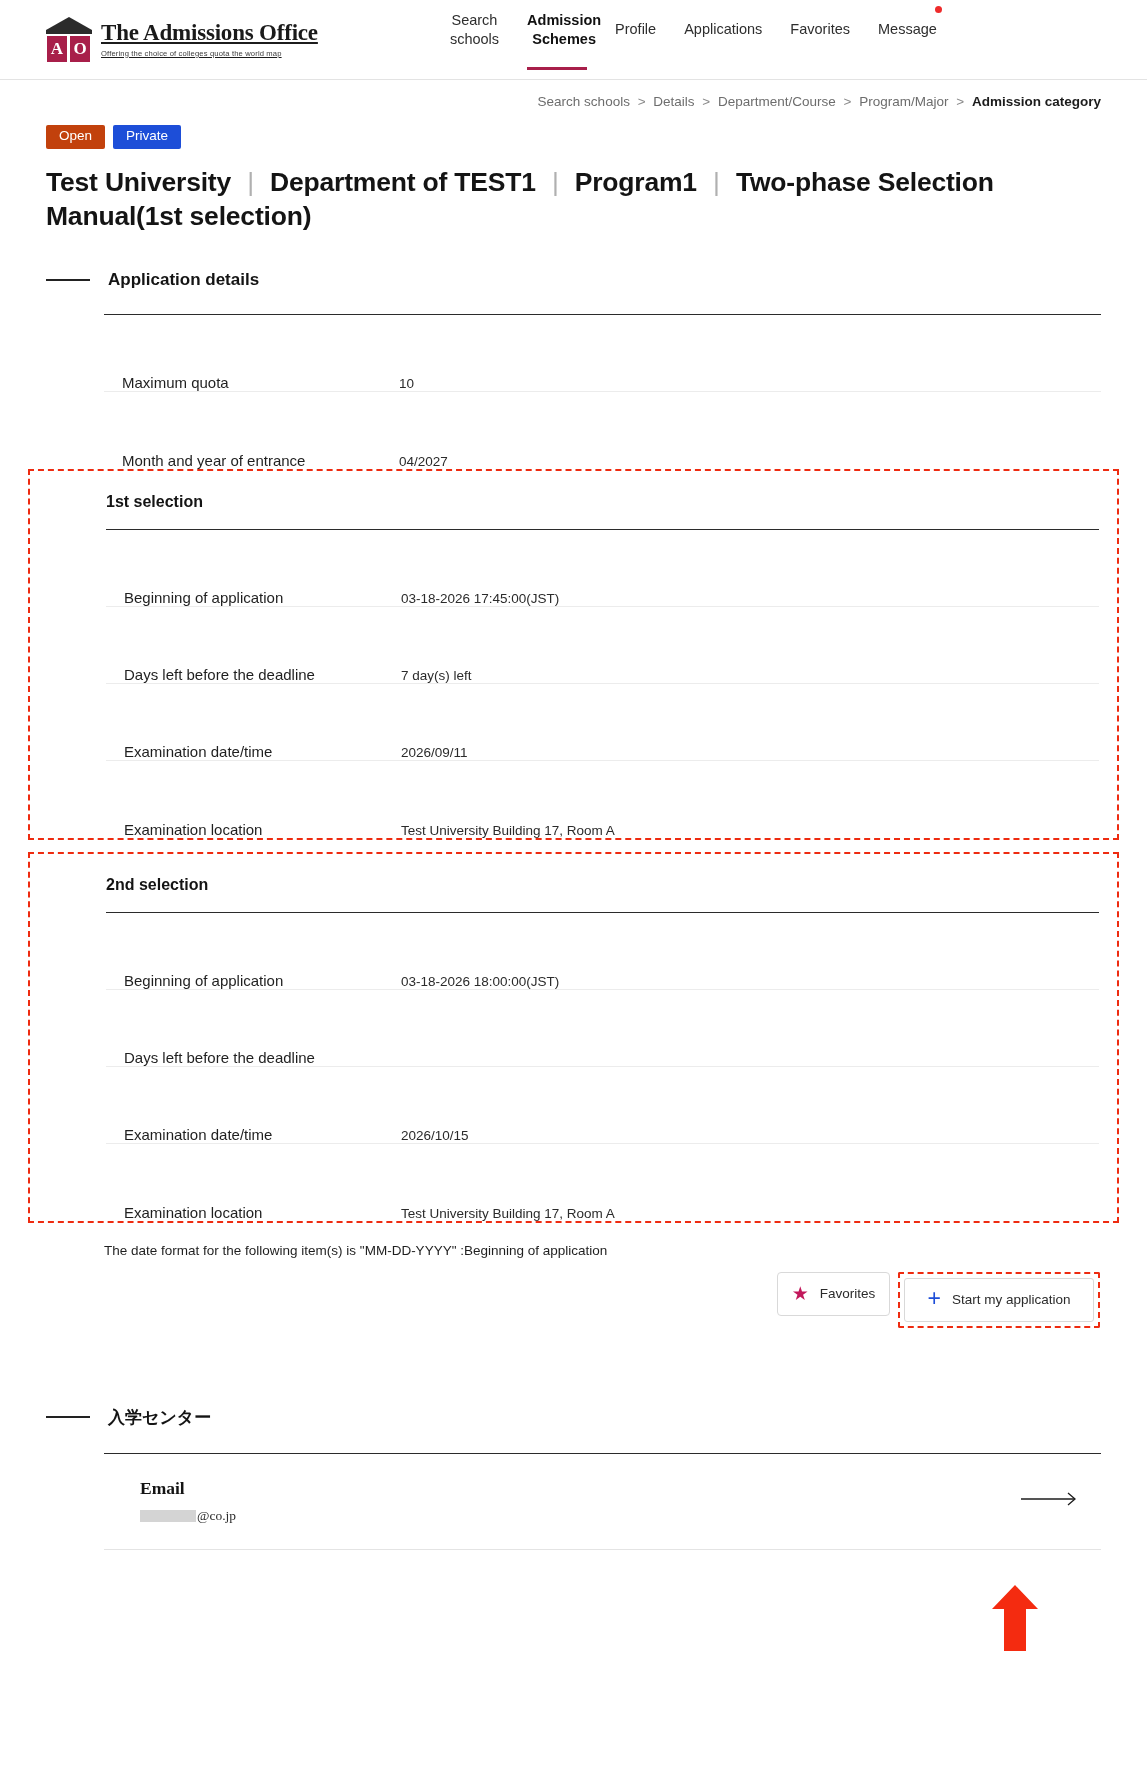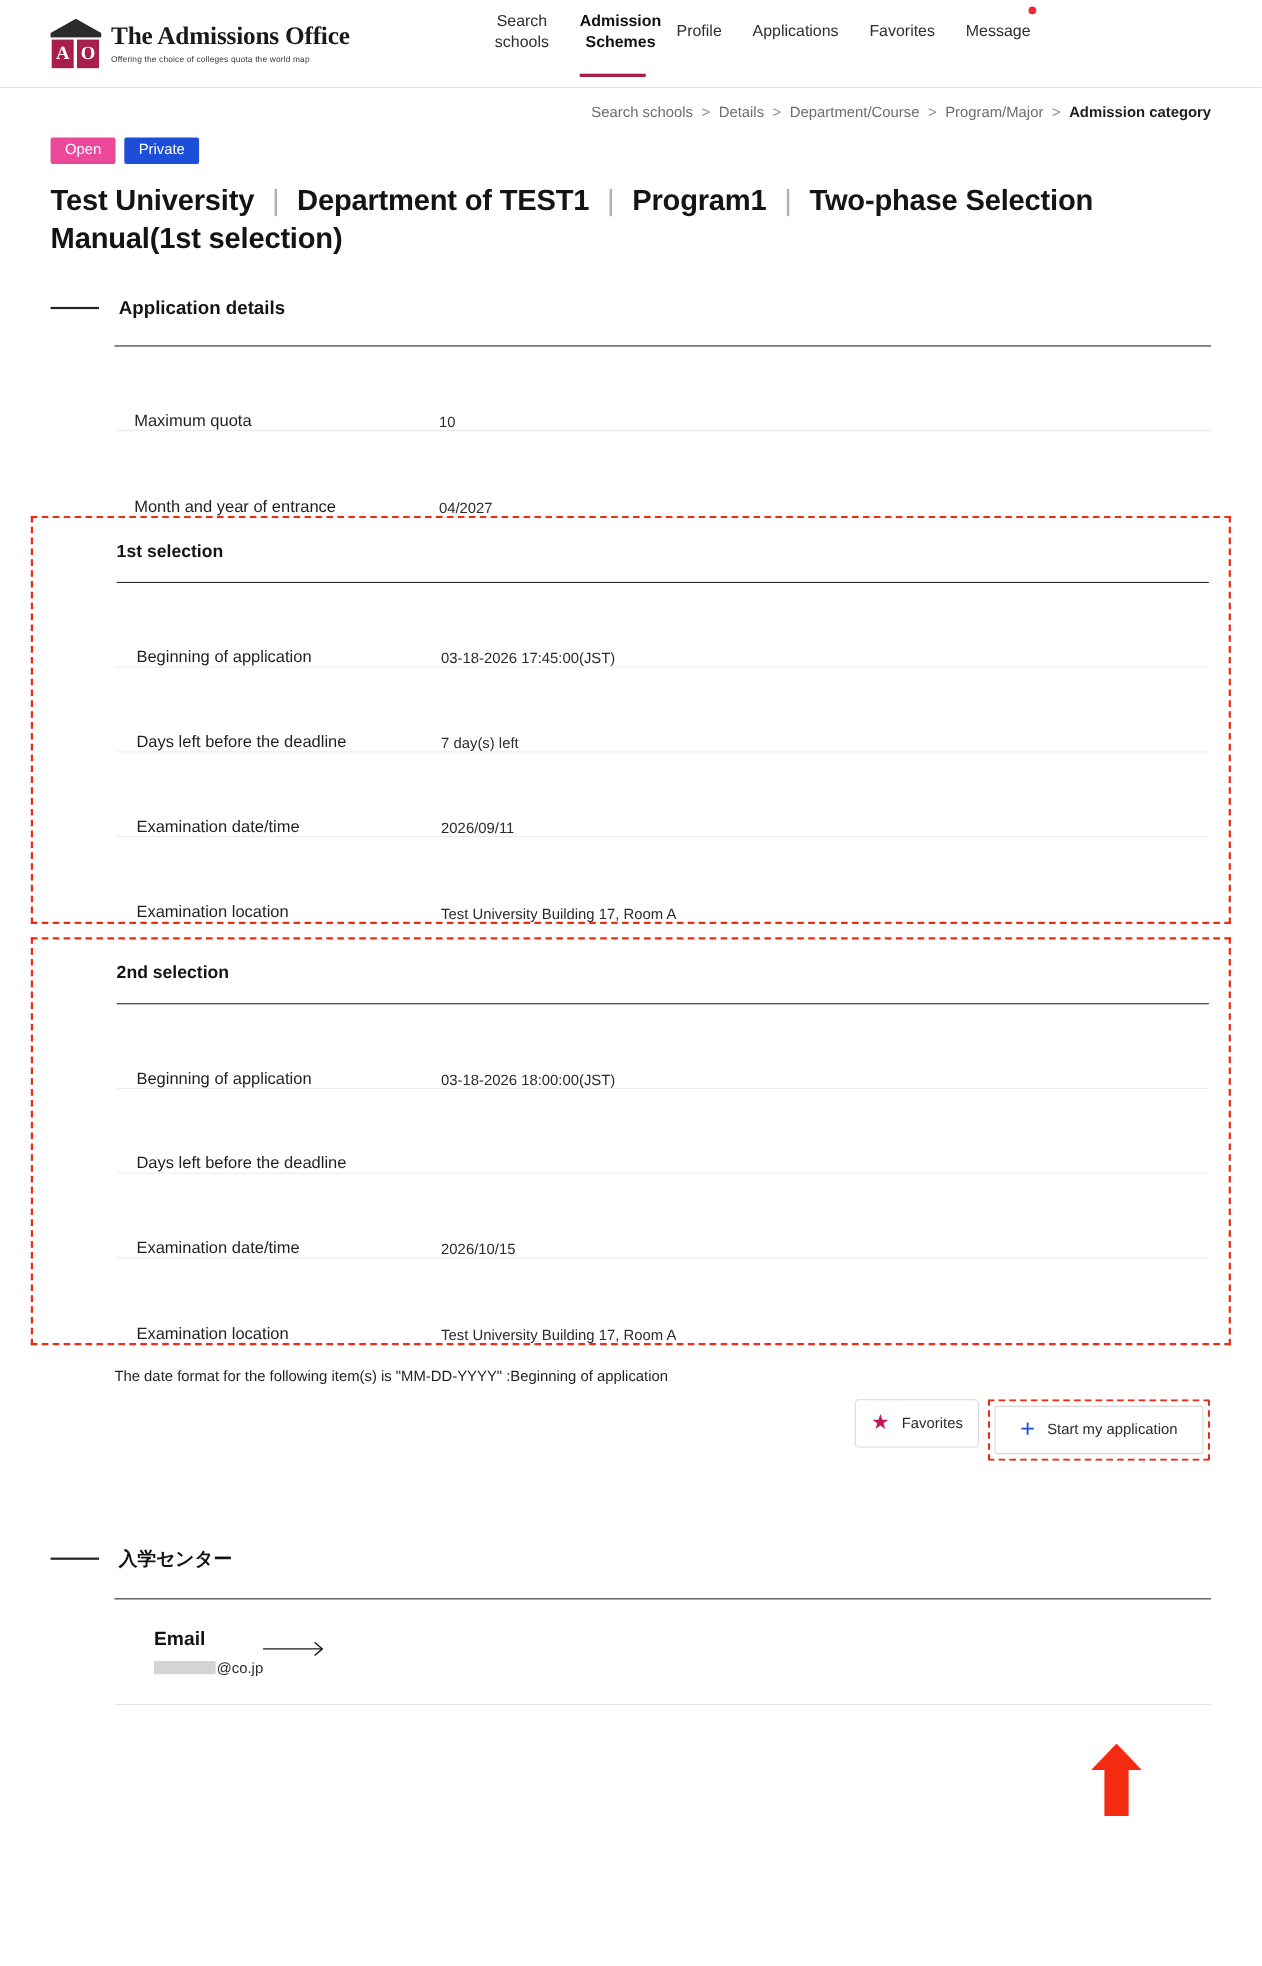--- a/index.html
+++ b/index.html
@@ -54,21 +54,21 @@
   .logo-letter {
     width: 20px; height: 26px;
     background: #a81f4a;
     color: #fff;
     font-family: "Liberation Serif", serif;
     font-weight: bold;
     font-size: 17px;
     line-height: 26px;
     text-align: center;
   }
-  .logo-text-block { display: flex; flex-direction: column; }
+  .logo-text-block { display: flex; flex-direction: column; text-decoration: underline; }
   .logo-title {
     font-family: "Liberation Serif", serif;
     font-weight: bold;
     font-size: 23px;
     letter-spacing: -0.2px;
     color: #1a1a1a;
     line-height: 1.05;
   }
   .logo-tagline {
     font-size: 7.6px;
@@ -132,21 +132,21 @@
   
   .title-block { padding: 16px 46px 0 46px; }
   .badges { display: flex; gap: 8px; margin-bottom: 16px; }
   .badge {
     font-size: 13.5px;
     color: #fff;
     padding: 4px 13px 5px 13px;
     border-radius: 2px;
     line-height: 1.1;
   }
-  .badge-open { background: #ec4899; }
+  .badge-open { background: #c2410c; }
   .badge-private { background: #1d4ed8; }
 
   .page-title {
     font-size: 26.5px;
     font-weight: bold;
     line-height: 1.3;
     color: #141414;
     letter-spacing: -0.2px;
     max-width: 960px;
   }
@@ -278,23 +278,25 @@
   
   .contact-wrap { padding: 0 46px; margin-top: 78px; }
   .contact-table {
     margin-left: 58px;
     border-top: 1.6px solid #2b2b2b;
     margin-top: 24px;
   }
   .contact-row {
     display: flex;
     align-items: center;
+    justify-content: space-between;
     min-height: 96px;
     border-bottom: 1px solid #e4e4e4;
     padding: 14px 22px 14px 36px;
+    font-family: Liberation Serif, serif;
   }
   .contact-left { display: flex; flex-direction: column; gap: 9px; }
   .contact-heading {
     font-size: 17.5px;
     font-weight: bold;
     color: #141414;
   }
   .contact-email {
     font-size: 13.5px;
     color: #2b2b2b;

